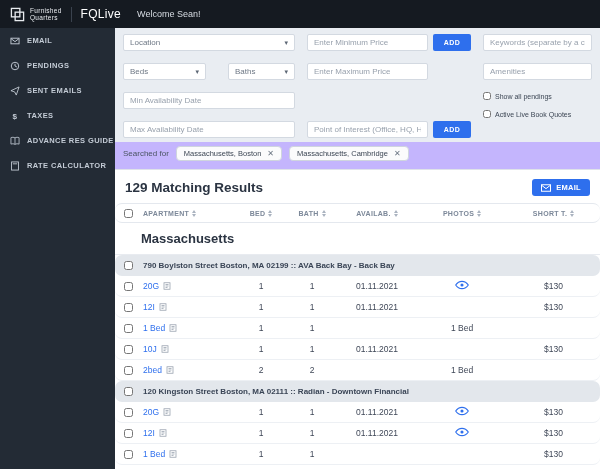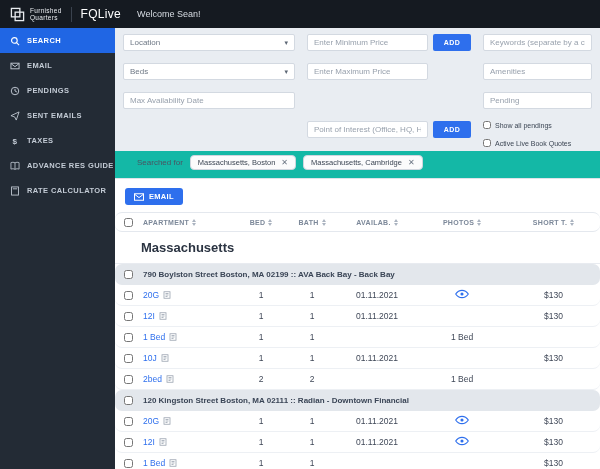--- a/index.html
+++ b/index.html
@@ -37,21 +37,21 @@
           border-radius:2px; font-size:8px; padding:0 6px; color:#333a45;
           font-family:"Liberation Sans", sans-serif; }
   .inp::placeholder { color:#98a1ad; }
   .fake-select { display:flex; align-items:center; justify-content:space-between; color:#6e7885; cursor:pointer; }
   .fake-select .chev { color:#5c6674; font-size:7px; }
   .add-btn { flex:0 0 38px; height:17px; background:#2e6fed; color:#ffffff; border:none; border-radius:2px;
              font-size:7px; font-weight:bold; letter-spacing:.4px; cursor:pointer; }
   .cbx-row { display:flex; align-items:center; gap:4px; font-size:7px; color:#3c4654; }
   .cbx-row input { width:8px; height:8px; }
 
-  .searched-row { background:#14b8a6; display:flex; align-items:center; gap:7px; padding:4px 8px 8px 22px;
+  .searched-row { background:#c4b5fd; display:flex; align-items:center; gap:7px; padding:4px 8px 8px 8px;
                   border-bottom:1px solid #dfe3e9; }
   .searched-label { font-size:8px; color:#4a5462; }
   .chip { display:flex; align-items:center; gap:6px; background:#fbfbfc; border:1px solid #cfd5de;
           border-radius:4px; padding:2px 7px; font-size:7.5px; color:#3c4654; }
   .chip .x { color:#6b7583; font-size:8px; cursor:pointer; line-height:1; }
 
   .results-header { display:flex; align-items:center; justify-content:space-between; padding:9px 10px 7px 10px; }
   .results-title { font-size:13.5px; font-weight:bold; color:#2b3442; }
   .email-btn { display:flex; align-items:center; gap:5px; background:#2e6fed; color:#fff; border:none;
                border-radius:3px; font-size:7.5px; font-weight:bold; letter-spacing:.3px;
@@ -100,27 +100,20 @@
         <div>Furnished</div>
         <div>Quarters</div>
       </div>
     </div>
     <div class="top-divider"></div>
     <div class="app-name">FQLive</div>
     <div class="welcome">Welcome Sean!</div>
   </div>
 
   <div class="sidebar">
-    <div class="side-item active">
-      <svg width="10" height="10" viewBox="0 0 16 16">
-          <circle cx="7" cy="7" r="4.5" fill="none" stroke="currentColor" stroke-width="1.8"></circle>
-          <line x1="10.5" y1="10.5" x2="14.5" y2="14.5" stroke="currentColor" stroke-width="1.8"></line>
-        </svg>
-      <span>SEARCH</span>
-    </div>
     <div class="side-item">
       <svg width="10" height="10" viewBox="0 0 16 16">
           <rect x="1.5" y="3.5" width="13" height="9" fill="none" stroke="currentColor" stroke-width="1.5"></rect>
           <polyline points="2,4.5 8,9 14,4.5" fill="none" stroke="currentColor" stroke-width="1.5"></polyline>
         </svg>
       <span>EMAIL</span>
     </div>
     <div class="side-item">
       <svg width="10" height="10" viewBox="0 0 16 16">
           <circle cx="8" cy="8" r="6" fill="none" stroke="currentColor" stroke-width="1.5"></circle>
@@ -170,21 +163,26 @@
         <div class="fcol">
           <div class="fake-select">
             <span>Location</span>
             <span class="chev">▾</span>
           </div>
           <div class="frow gap-wide">
             <div class="fake-select" style="flex:1.3;">
               <span>Beds</span>
               <span class="chev">▾</span>
             </div>
-          </div>
+            <div class="fake-select" style="flex:1;">
+              <span>Baths</span>
+              <span class="chev">▾</span>
+            </div>
+          </div>
+          <input class="inp" placeholder="Min Availability Date" style="">
           <input class="inp" placeholder="Max Availability Date" style="">
         </div>
 
         <div class="fcol">
           <div class="frow">
             <input class="inp" placeholder="Enter Minimum Price" style="">
             <button class="add-btn">ADD</button>
           </div>
           <div class="frow" style="padding-right:43px;">
             <input class="inp" placeholder="Enter Maximum Price" style="">
@@ -192,21 +190,20 @@
           <div class="spacer"></div>
           <div class="frow">
             <input class="inp" placeholder="Point of Interest (Office, HQ, Hospital)" style="">
             <button class="add-btn">ADD</button>
           </div>
         </div>
 
         <div class="fcol">
           <input class="inp" placeholder="Keywords (separate by a comma)" style="">
           <input class="inp" placeholder="Amenities" style="">
-          <input class="inp" placeholder="Pending" style="">
           <div class="cbx-row">
             <input type="checkbox" style="">
             <span>Show all pendings</span>
           </div>
           <div class="cbx-row" style="margin-top:-2px;">
             <input type="checkbox" style="">
             <span>Active Live Book Quotes</span>
           </div>
         </div>
       </div>
@@ -218,20 +215,21 @@
         <span>Massachusetts, Boston</span>
         <span class="x">✕</span>
       </span>
       <span class="chip">
         <span>Massachusetts, Cambridge</span>
         <span class="x">✕</span>
       </span>
     </div>
 
     <div class="results-header">
+      <div class="results-title">129 Matching Results</div>
       <button class="email-btn">
         <svg width="10" height="8" viewBox="0 0 16 12">
             <rect x="0.8" y="0.8" width="14.4" height="10.4" fill="none" stroke="#ffffff" stroke-width="1.6"></rect>
             <polyline points="1.5,2 8,7 14.5,2" fill="none" stroke="#ffffff" stroke-width="1.6"></polyline>
           </svg>
         <span>EMAIL</span>
       </button>
     </div>
 
     <div class="scroll-clip">

